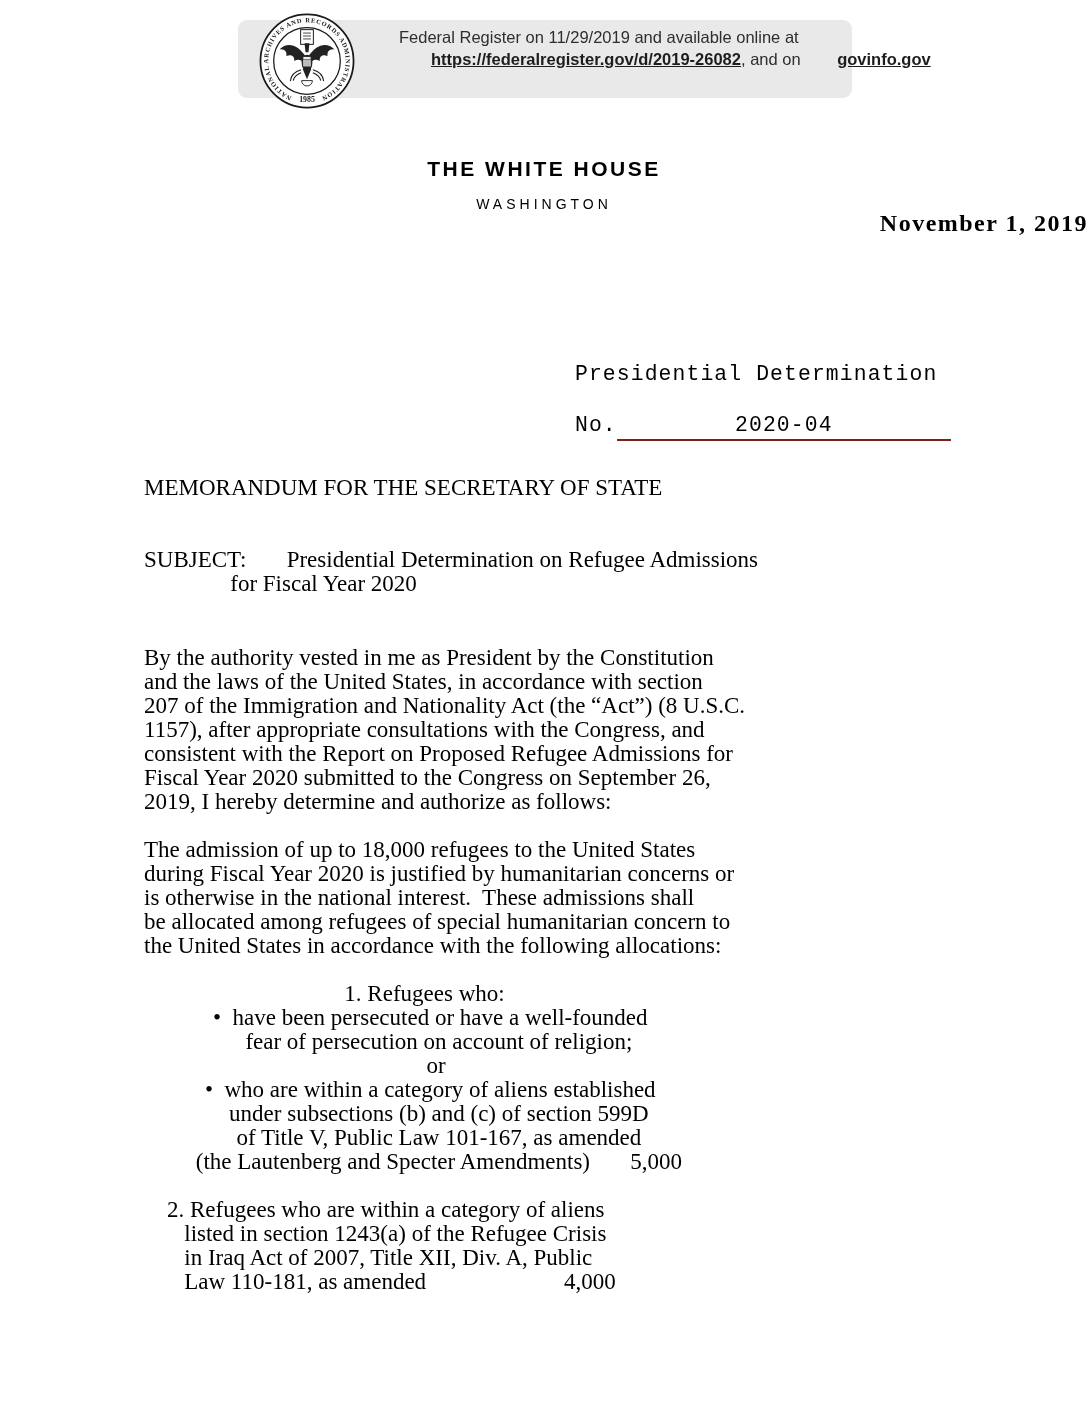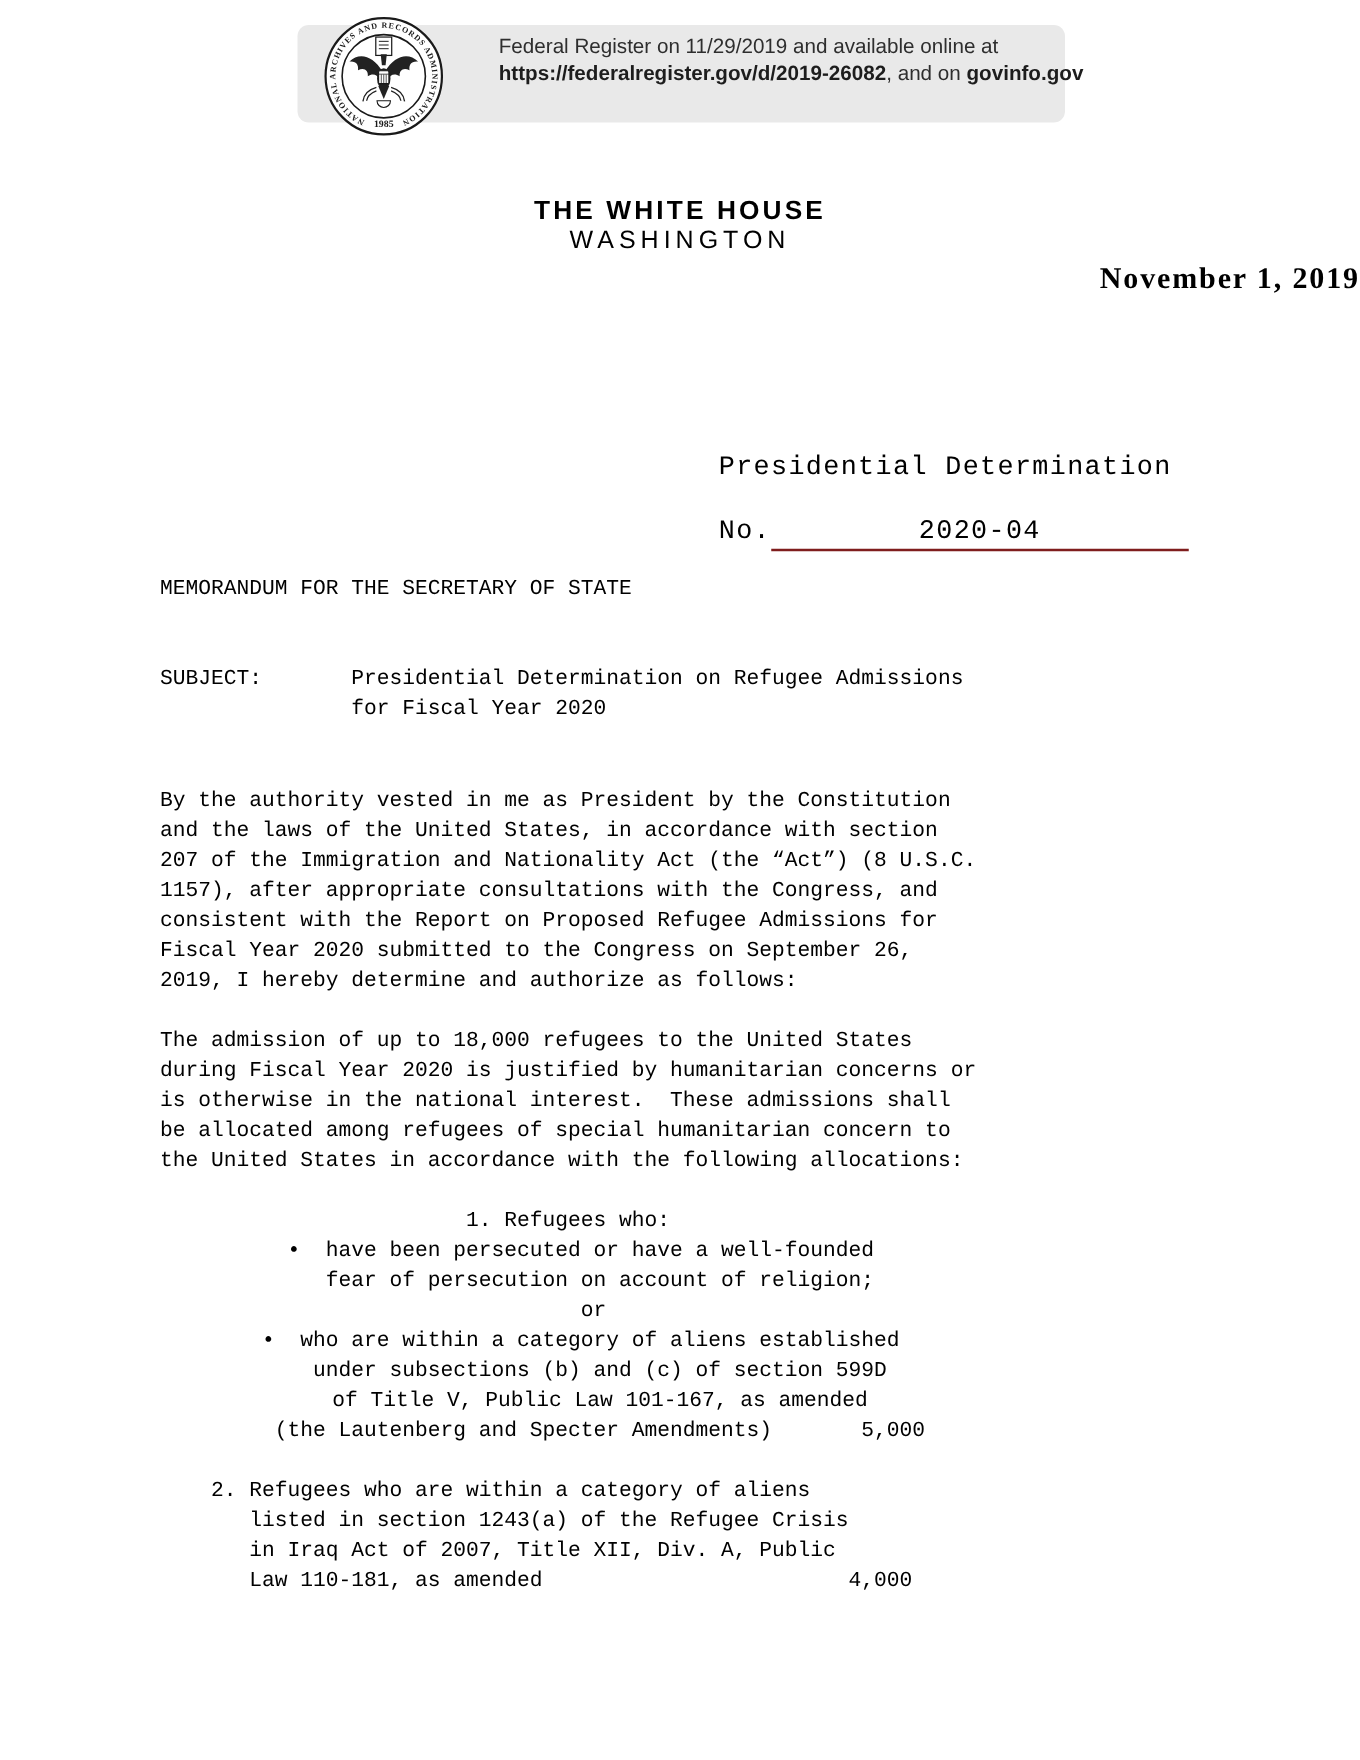--- a/index.html
+++ b/index.html
@@ -24,37 +24,38 @@
     width:98px; height:98px;
   }
   .notice-text {
     position:absolute; left:399px; top:27px;
     font-family:"Liberation Sans", sans-serif;
     font-size:16.5px; line-height:21.5px;
     color:#2e2e2e;
     white-space:nowrap;
   }
   .notice-link {
-    font-weight:bold; color:#1d1d1d;
+    font-weight:bold; text-decoration:underline; color:#1d1d1d;
     cursor:pointer;
+    margin-left:32px;
   }
 
   
   .wh-title {
     position:absolute; top:157px; left:0; width:100%;
     text-align:center;
     font-family:"Liberation Sans", sans-serif;
     font-weight:bold; font-size:21px; letter-spacing:2.5px;
     line-height:1.1;
   }
   .wh-sub {
-    position:absolute; top:181px; left:0; width:100%;
+    position:absolute; top:197px; left:0; width:100%;
     text-align:center;
     font-family:"Liberation Sans", sans-serif;
-    font-weight:normal; font-size:20px; letter-spacing:4px;
+    font-weight:normal; font-size:14px; letter-spacing:4px;
     line-height:1.1;
   }
   .wh-date {
     position:absolute; top:210px; left:0; width:100%;
     text-align:right;
     font-family:"Liberation Serif", serif;
     font-weight:bold; font-size:24px; letter-spacing:1.5px;
     line-height:1.1;
   }
 
@@ -67,23 +68,23 @@
   .det-no-row { display:flex; align-items:baseline;margin-top:24px; }
   .det-underline {
     display:inline-block;
     width:334px;
     border-bottom:2px solid #7f1d1d;
     text-align:center;
   }
 
   
   pre.mono {
-    position:absolute; margin:0;
-    font-family:Liberation Mono, monospace;
-    font-size:17px; line-height:24px;
+    position:absolute; margin:16px;
+    font-family:Liberation Serif, serif;
+    font-size:23px; line-height:24px;
     white-space:pre; color:#000;
     letter-spacing:0;
   }
   .memo-line   { left:128px; top:460px; }
   .subject     { left:128px; top:532px; }
   .para1       { left:128px; top:630px; }
   .para2       { left:128px; top:822px; }
   .list1       { left:128px; top:966px;text-align:center; }
   .list2       { left:128px; top:1182px; }
 </style>

